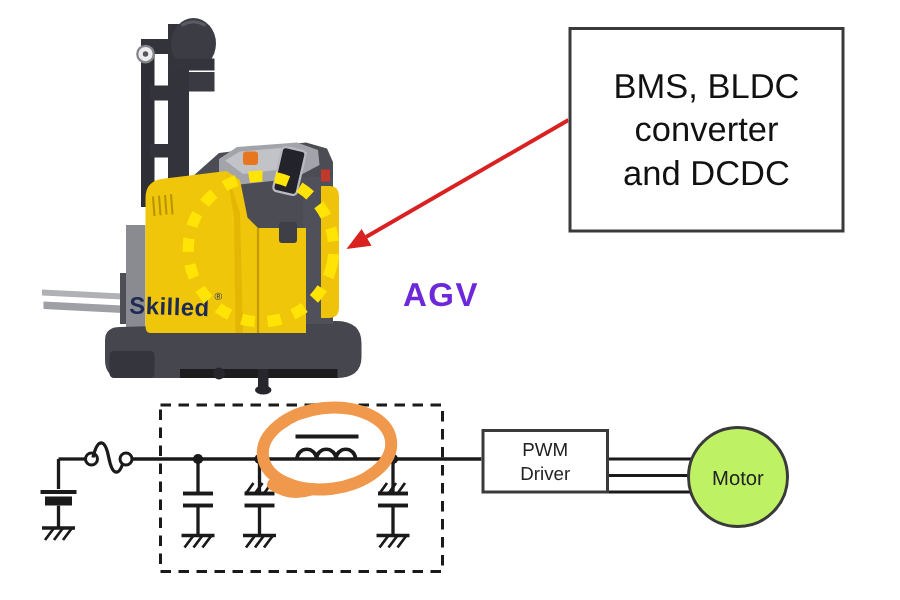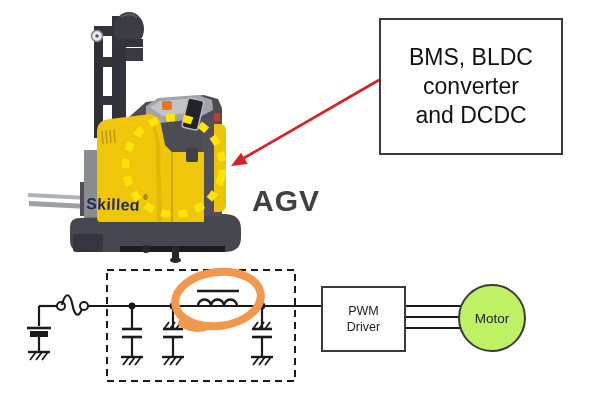--- a/index.html
+++ b/index.html
@@ -9,24 +9,24 @@
   }
   .stage svg{position:absolute;left:0;top:0;}
   .callout{
     position:absolute;left:379px;top:18px;width:184px;height:137px;
     background:#ffffff;border:2px solid #3a3a3a;box-sizing:border-box;
     display:flex;flex-direction:column;align-items:center;justify-content:center;
     font-size:23px;line-height:29px;color:#111;text-align:center;
   }
   .agv-label{
     position:absolute;left:252px;top:184px;width:84px;height:32px;
-    font-size:30px;font-weight:bold;color:#404040;letter-spacing:1px;
+    font-size:22px;font-weight:bold;color:#6d28d9;text-align:center;letter-spacing:1px;
   }
   .pwm-box{
-    position:absolute;left:321px;top:286px;width:85px;height:66px;
+    position:absolute;left:321px;top:286px;width:85px;height:43px;
     background:#ffffff;border:2px solid #3a3a3a;box-sizing:border-box;
     display:flex;flex-direction:column;align-items:center;justify-content:center;
     font-size:12.5px;line-height:16px;color:#222;text-align:center;
   }
   .motor-circle{
     position:absolute;left:458px;top:284px;width:68px;height:68px;
     background:#bef264;border:2px solid #3a3a3a;border-radius:50%;box-sizing:border-box;
     display:flex;align-items:center;justify-content:center;
     font-size:13.5px;color:#222;
   }

